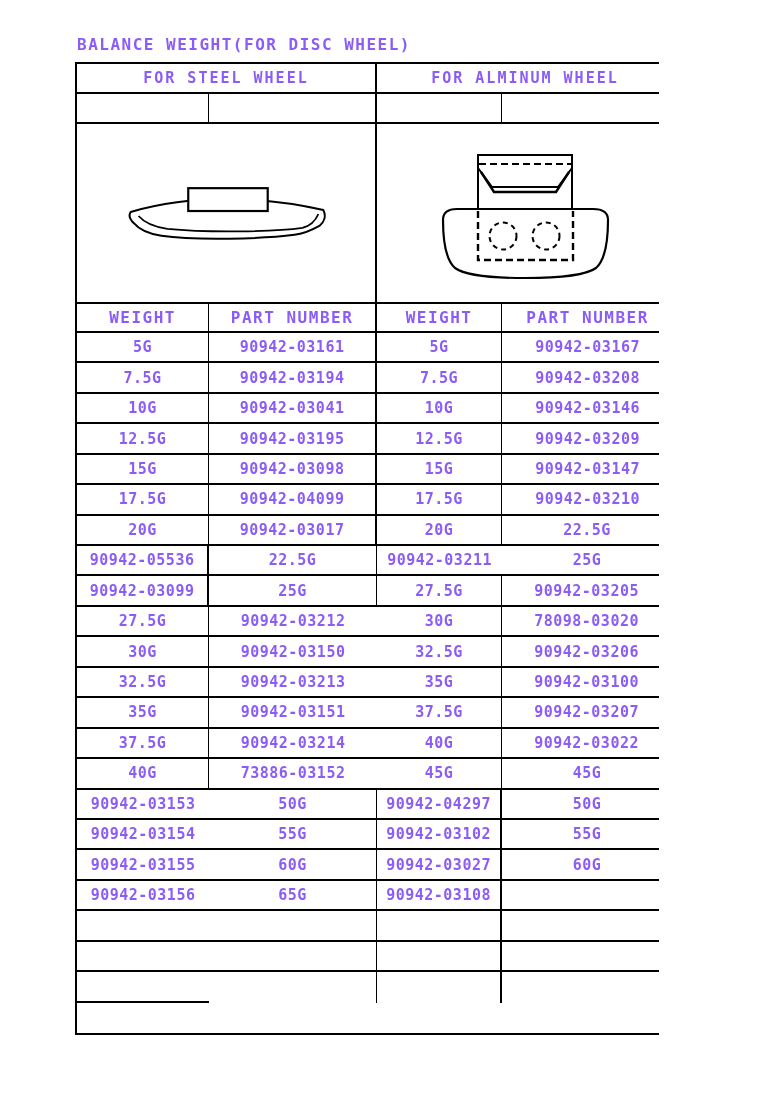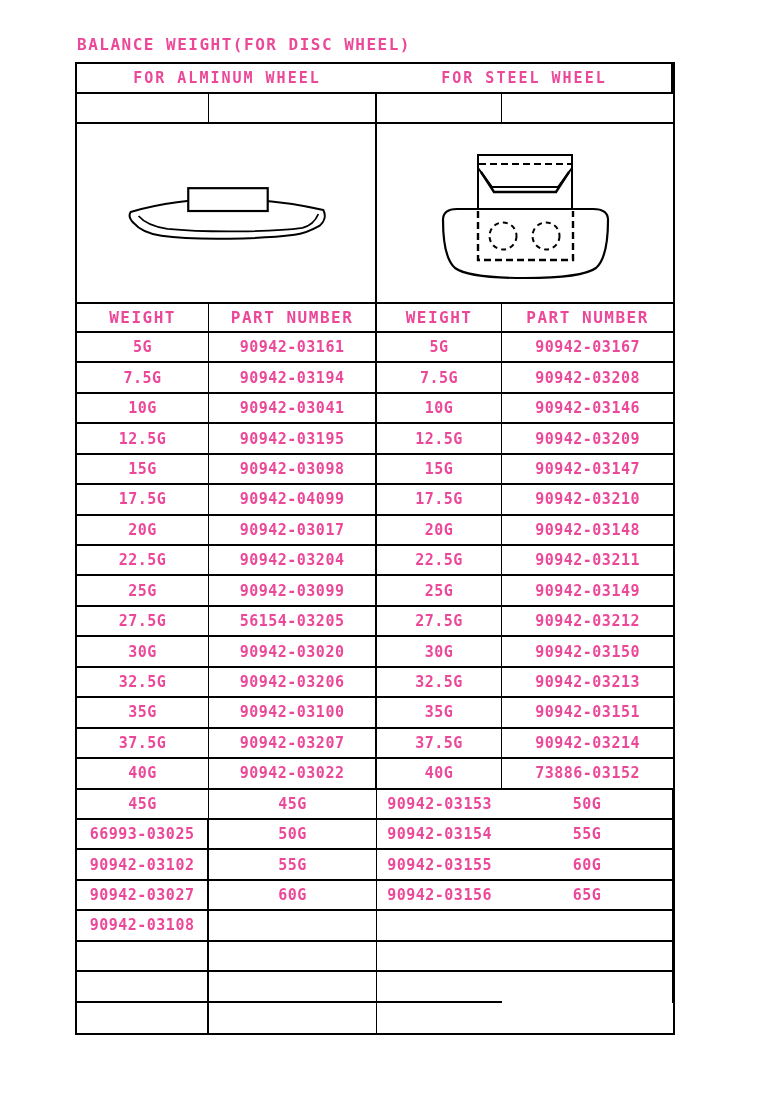--- a/index.html
+++ b/index.html
@@ -1,23 +1,22 @@
 <!DOCTYPE html>
 <html><head>
 <meta charset="utf-8">
 <style>
   html,body{margin:0;padding:0;background:#ffffff;}
   .page{
     position:relative;
     width:659px;height:1112px;
     background:#ffffff;
     font-family:"DejaVu Sans Mono", monospace;
-    color:#ec4899;
+    color:#8b5cf6;
     overflow:hidden;
-    padding-left:28px;
   }
   .title{
     position:absolute;left:77px;top:35px;
     font-size:16px;font-weight:bold;letter-spacing:1.5px;
     white-space:nowrap;
   }
   .parts-table{
     position:absolute;left:75px;top:62px;
     width:600px;height:973px;
     box-sizing:border-box;
@@ -50,22 +49,22 @@
 </style>
 </head>
 <body>
 
 <div class="page">
 
   <div class="title">BALANCE WEIGHT(FOR DISC WHEEL)</div>
 
   <div class="parts-table" id="grid">
 
+    <div class="cell span2 sec-h mid">FOR STEEL WHEEL</div>
     <div class="cell span2 sec-h endcol">FOR ALMINUM WHEEL</div>
-    <div class="cell span2 sec-h mid">FOR STEEL WHEEL</div>
 
     <div class="cell"></div>
     <div class="cell mid"></div>
     <div class="cell"></div>
     <div class="cell endcol"></div>
 
     <div class="cell span2 ill-cell mid">
       <svg viewBox="0 0 300 178" preserveAspectRatio="xMidYMid meet">
         <path d="M 54,88 C 85,79 120,75 151,75 C 185,75 218,79 248,86
                  C 251,92 249,98 244,102 C 235,107 228,110 219,111
@@ -123,35 +122,33 @@
       <div class="cell mid">90942-03098</div>
       <div class="cell ">15G</div>
       <div class="cell endcol">90942-03147</div>
       <div class="cell ">17.5G</div>
       <div class="cell mid">90942-04099</div>
       <div class="cell ">17.5G</div>
       <div class="cell endcol">90942-03210</div>
       <div class="cell ">20G</div>
       <div class="cell mid">90942-03017</div>
       <div class="cell ">20G</div>
-      <div class="cell endcol">90942-03148</div>
       <div class="cell ">22.5G</div>
-      <div class="cell mid">90942-03204</div>
+      <div class="cell mid">90942-05536</div>
       <div class="cell ">22.5G</div>
       <div class="cell endcol">90942-03211</div>
       <div class="cell ">25G</div>
       <div class="cell mid">90942-03099</div>
       <div class="cell ">25G</div>
-      <div class="cell endcol">90942-03149</div>
       <div class="cell ">27.5G</div>
-      <div class="cell mid">56154-03205</div>
+      <div class="cell mid">90942-03205</div>
       <div class="cell ">27.5G</div>
       <div class="cell endcol">90942-03212</div>
       <div class="cell ">30G</div>
-      <div class="cell mid">90942-03020</div>
+      <div class="cell mid">78098-03020</div>
       <div class="cell ">30G</div>
       <div class="cell endcol">90942-03150</div>
       <div class="cell ">32.5G</div>
       <div class="cell mid">90942-03206</div>
       <div class="cell ">32.5G</div>
       <div class="cell endcol">90942-03213</div>
       <div class="cell ">35G</div>
       <div class="cell mid">90942-03100</div>
       <div class="cell ">35G</div>
       <div class="cell endcol">90942-03151</div>
@@ -160,21 +157,21 @@
       <div class="cell ">37.5G</div>
       <div class="cell endcol">90942-03214</div>
       <div class="cell ">40G</div>
       <div class="cell mid">90942-03022</div>
       <div class="cell ">40G</div>
       <div class="cell endcol">73886-03152</div>
       <div class="cell ">45G</div>
       <div class="cell ">45G</div>
       <div class="cell endcol">90942-03153</div>
       <div class="cell ">50G</div>
-      <div class="cell mid">66993-03025</div>
+      <div class="cell mid">90942-04297</div>
       <div class="cell ">50G</div>
       <div class="cell endcol">90942-03154</div>
       <div class="cell ">55G</div>
       <div class="cell mid">90942-03102</div>
       <div class="cell ">55G</div>
       <div class="cell endcol">90942-03155</div>
       <div class="cell ">60G</div>
       <div class="cell mid">90942-03027</div>
       <div class="cell ">60G</div>
       <div class="cell endcol">90942-03156</div>

